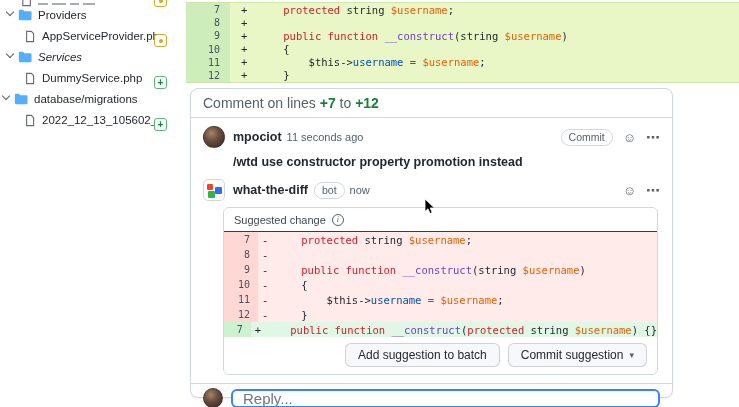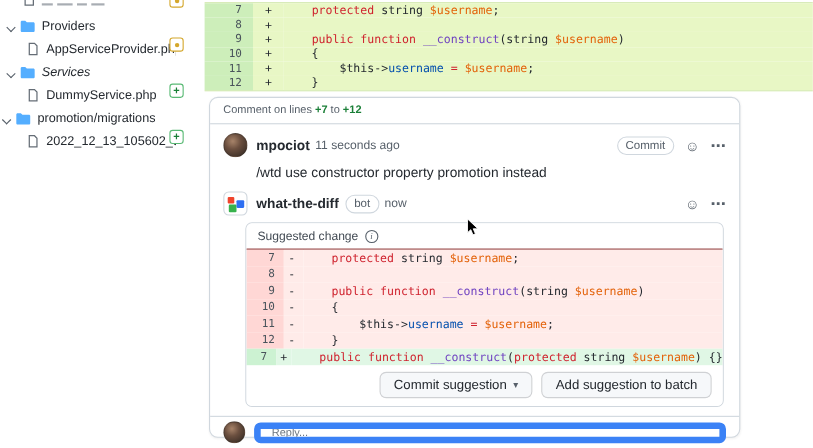--- a/index.html
+++ b/index.html
@@ -7,21 +7,21 @@
     font-family:"Liberation Sans","DejaVu Sans",sans-serif; color:#24292f; }
   body { position:relative; }
   .mono { font-family:"DejaVu Sans Mono","Liberation Mono",monospace; }
 
   
   .sidebar { position:absolute; left:0; top:0; width:186px; height:150px; }
   .clipped-row { position:relative; height:9px; overflow:hidden; }
   .clipped-row .c-file { position:absolute; left:20px; top:-7px; }
   .clipped-row .c-dash { position:absolute; top:3px; height:2px; background:#a8adb3; }
   .clipped-row .c-status { position:absolute; left:154px; top:-6px; }
-  .tree-row { position:relative; height:21px; display:flex; align-items:flex-end; font-size:11.5px; }
+  .tree-row { position:relative; height:21px; display:flex; align-items:flex-start; font-size:11.5px; }
   .tree-row .chev { width:8px; height:8px; margin-right:4px; position:relative; flex:0 0 auto; }
   .tree-row .chev::before { content:""; position:absolute; left:1px; top:0px; width:5px; height:5px;
     border-right:1.4px solid #57606a; border-bottom:1.4px solid #57606a; transform:rotate(45deg); }
   .tree-label { margin-left:6px; white-space:nowrap; overflow:hidden; max-width:118px; }
   .status-ic { position:absolute; left:154px; top:4px; }
   .ic-box { width:13px; height:13px; border-radius:3px; background:#fff; display:flex; align-items:center; justify-content:center; }
   .ic-added { border:1px solid #59b974; color:#1a7f37; font-size:10px; line-height:1; font-weight:bold; }
   .ic-modified { border:1px solid #d4a72c; }
   .ic-modified i { width:4px; height:4px; border-radius:50%; background:#d4a72c; display:block; }
   svg.folder, svg.file { flex:0 0 auto; }
@@ -33,37 +33,37 @@
   .tdnum { width:44px; align-self:stretch; background:#cdeeba; display:flex; align-items:center;
     justify-content:flex-end; padding-right:10px; font-size:10px; color:#49535b; }
   .tdsign { width:28px; align-self:stretch; background:#e8f7c5; display:flex; align-items:center;
     padding-left:11px; font-size:10.5px; color:#24292f; }
   .tdcode { flex:1; align-self:stretch; background:#e8f7c5; display:flex; align-items:center;
     font-size:10.5px; white-space:pre; }
 
   
   .card { position:absolute; left:190px; top:88px; width:483px; height:310px; background:#fff;
     border:1px solid #d0d7de; border-radius:8px; box-shadow:0 1px 2px rgba(27,31,36,.06); }
-  .card-header { padding:6px 12px; border-bottom:1px solid #d0d7de; font-size:10px; color:#57606a; }
+  .card-header { padding:6px 12px; border-bottom:1px solid #d0d7de; font-size:14px; color:#57606a; }
   .lines-link { color:#1a7f37; font-weight:600; cursor:pointer; }
 
   .comment1 { padding:8px 12px 2px 12px; }
   .c-head { display:flex; align-items:center; height:22px; }
   .avatar-photo { width:22px; height:22px; border-radius:50%; flex:0 0 auto;
     background:radial-gradient(circle at 38% 32%, #a8846a 0%, #6b4f3f 40%, #2e2620 100%);
     border:1px solid rgba(27,31,36,.15); }
   .avatar-photo.sm { width:20px; height:20px; }
   .u-name { font-size:12.5px; font-weight:700; margin-left:8px; }
   .u-time { font-size:11px; color:#57606a; margin-left:5px; }
   .pill { border:1px solid #d0d7de; border-radius:999px; font-size:10.5px; color:#57606a;
     padding:0 7px; line-height:15px; margin-left:6px; }
   .head-spacer { flex:1; }
   .smiley { font-size:13px; color:#57606a; margin-left:10px; cursor:pointer; line-height:1; }
   .kebab { font-size:14px; color:#57606a; margin-left:10px; cursor:pointer; font-weight:bold; line-height:1; }
-  .c-body { margin:7px 0 0 30px; font-size:12.5px; }
+  .c-body { margin:7px 0 0 30px; font-size:12.5px;font-weight:bold; }
 
   .comment2 { padding:8px 12px 8px 12px; }
   .bot-avatar { width:22px; height:22px; border-radius:5px; border:1px solid #d0d7de; background:#fff;
     position:relative; flex:0 0 auto; overflow:hidden; }
   .bot-avatar .sq { position:absolute; }
 
   
   .sugg { margin:6px 2px 0 20px; border:1px solid #d0d7de; border-radius:6px; overflow:hidden; }
   .sugg-header { height:24px; display:flex; align-items:center; padding:0 10px;
     border-bottom:1px solid #7f1d1d; font-size:11px; color:#424a53; background:#fff; }
@@ -81,22 +81,22 @@
   .sgrow.add .sgnum { background:#ccf2d2; }
   .sgrow.add .sgsign, .sgrow.add .sgcode { background:#e0f7e5; }
   .sugg-footer { display:flex; justify-content:flex-end; gap:8px; padding:6px 10px 7px 10px; background:#fff; }
   .btn { height:24px; padding:0 12px; font-size:12px; font-weight:500; color:#24292f; background:#f6f8fa;
     border:1px solid rgba(31,35,40,.18); border-radius:6px; display:flex; align-items:center; cursor:pointer;
     font-family:"Liberation Sans","DejaVu Sans",sans-serif; white-space:nowrap; }
   .btn .caret { margin-left:6px; font-size:9px; color:#57606a; }
 
   .reply-row { border-top:1px solid #d0d7de; margin-top:0; padding:4px 12px 5px 12px;
     display:flex; align-items:center; gap:8px; }
-  .reply-input { flex:1; height:19px; border:6px solid #3b82f6; border-radius:6px; padding:0 10px;
-    font-size:10px; color:#24292f; font-family:"Liberation Sans","DejaVu Sans",sans-serif; background:#fff; }
+  .reply-input { flex:1; height:19px; border:2px solid #3b82f6; border-radius:6px; padding:0 10px;
+    font-size:15px; color:#24292f; font-family:"Liberation Sans","DejaVu Sans",sans-serif; background:#fff; }
   .reply-input::placeholder { color:#6e7781; }
 
   
   .cursor { position:absolute; left:424px; top:198px; z-index:50; pointer-events:none; }
 </style>
 </head>
 <body>
 
 <nav class="sidebar">
   <div class="clipped-row">
@@ -152,21 +152,21 @@
         <span class="tree-label">DummyService.php</span>
         <span class="status-ic ic-box ic-added">+</span>
       </div>
       <div class="tree-row" style="padding-left: 2px;">
         <span class="chev"></span>
         <span style="display: flex;">
           <svg class="folder" width="14" height="12" viewBox="0 0 16 14">
             <path d="M0.8 2.4c0-.8.6-1.4 1.4-1.4h3.4l1.7 1.7h6.9c.8 0 1.4.6 1.4 1.4v7.5c0 .8-.6 1.4-1.4 1.4H2.2c-.8 0-1.4-.6-1.4-1.4z" fill="#54aeff"></path>
           </svg>
         </span>
-        <span class="tree-label">promotion/migrations</span>
+        <span class="tree-label">database/migrations</span>
       </div>
       <div class="tree-row" style="padding-left: 24px;">
         <span style="display: flex;">
           <svg class="file" width="12" height="13" viewBox="0 0 16 16">
             <path d="M3.5 1.2h6.3l3 3v10.6h-9.3z" fill="none" stroke="#656d76" stroke-width="1.5"></path>
           </svg>
         </span>
         <span class="tree-label">2022_12_13_105602_create_...</span>
         <span class="status-ic ic-box ic-added">+</span>
       </div>
@@ -275,25 +275,25 @@
             <div class="sgcode"><span style="color: rgb(36, 41, 47);">    }</span></div>
           </div>
           <div class="sgrow add">
             <div class="sgnum">7</div>
             <div class="sgsign">+</div>
             <div class="sgcode"><span style="color: rgb(36, 41, 47);">    </span><span style="color: rgb(207, 34, 46);">public function</span><span style="color: rgb(36, 41, 47);"> </span><span style="color: rgb(111, 66, 193);">__construct</span><span style="color: rgb(36, 41, 47);">(</span><span style="color: rgb(207, 34, 46);">protected</span><span style="color: rgb(36, 41, 47);"> string </span><span style="color: rgb(227, 98, 9);">$username</span><span style="color: rgb(36, 41, 47);">) {}</span></div>
           </div>
         </div>
       <div class="sugg-footer">
         <button class="btn">
+          <span>Add suggestion to batch</span>
+        </button>
+        <button class="btn">
           <span>Commit suggestion</span>
           <span class="caret">▾</span>
-        </button>
-        <button class="btn">
-          <span>Add suggestion to batch</span>
         </button>
       </div>
     </div>
   </div>
 
   <div class="reply-row">
     <span class="avatar-photo sm"></span>
     <input class="reply-input" type="text" placeholder="Reply..." style="">
   </div>
 </section>

